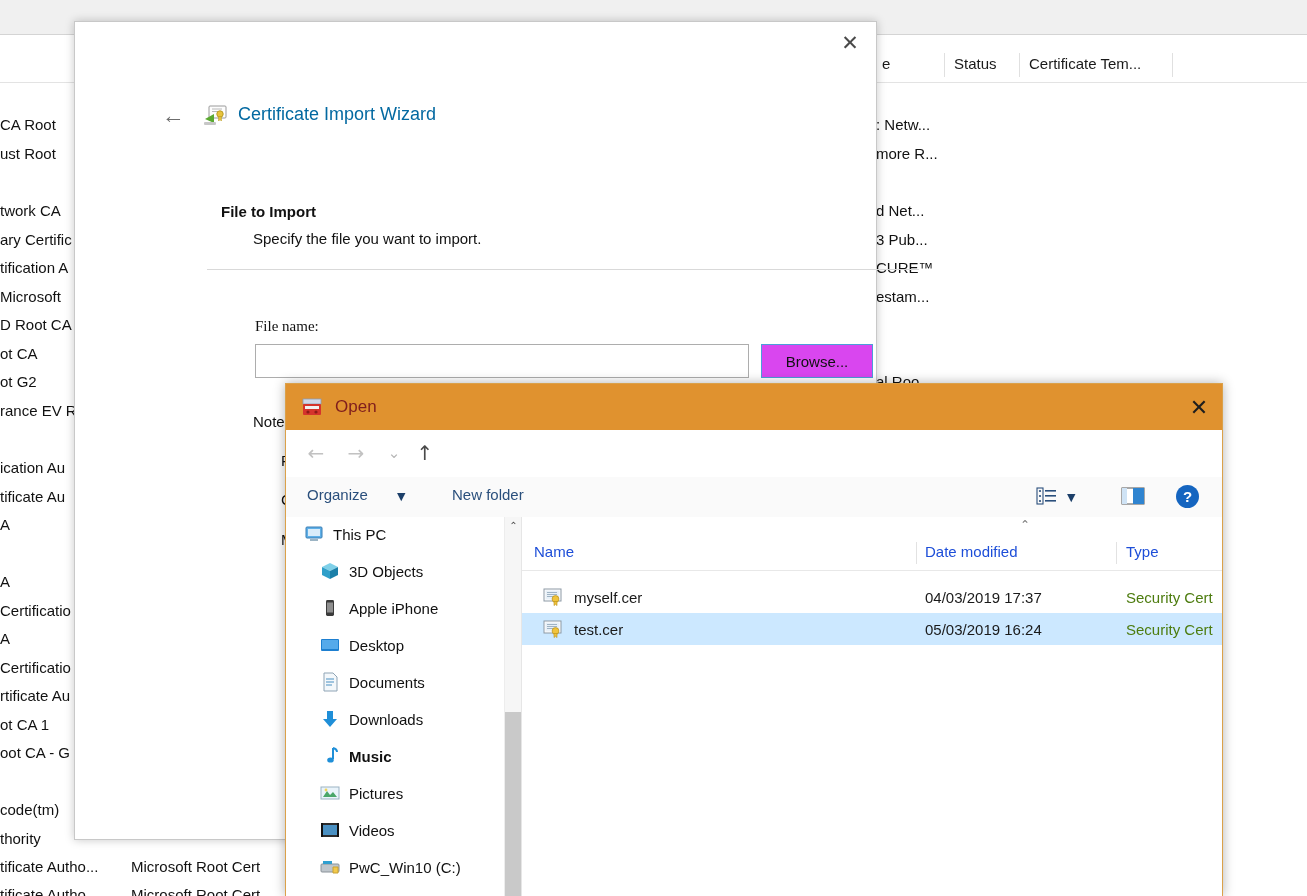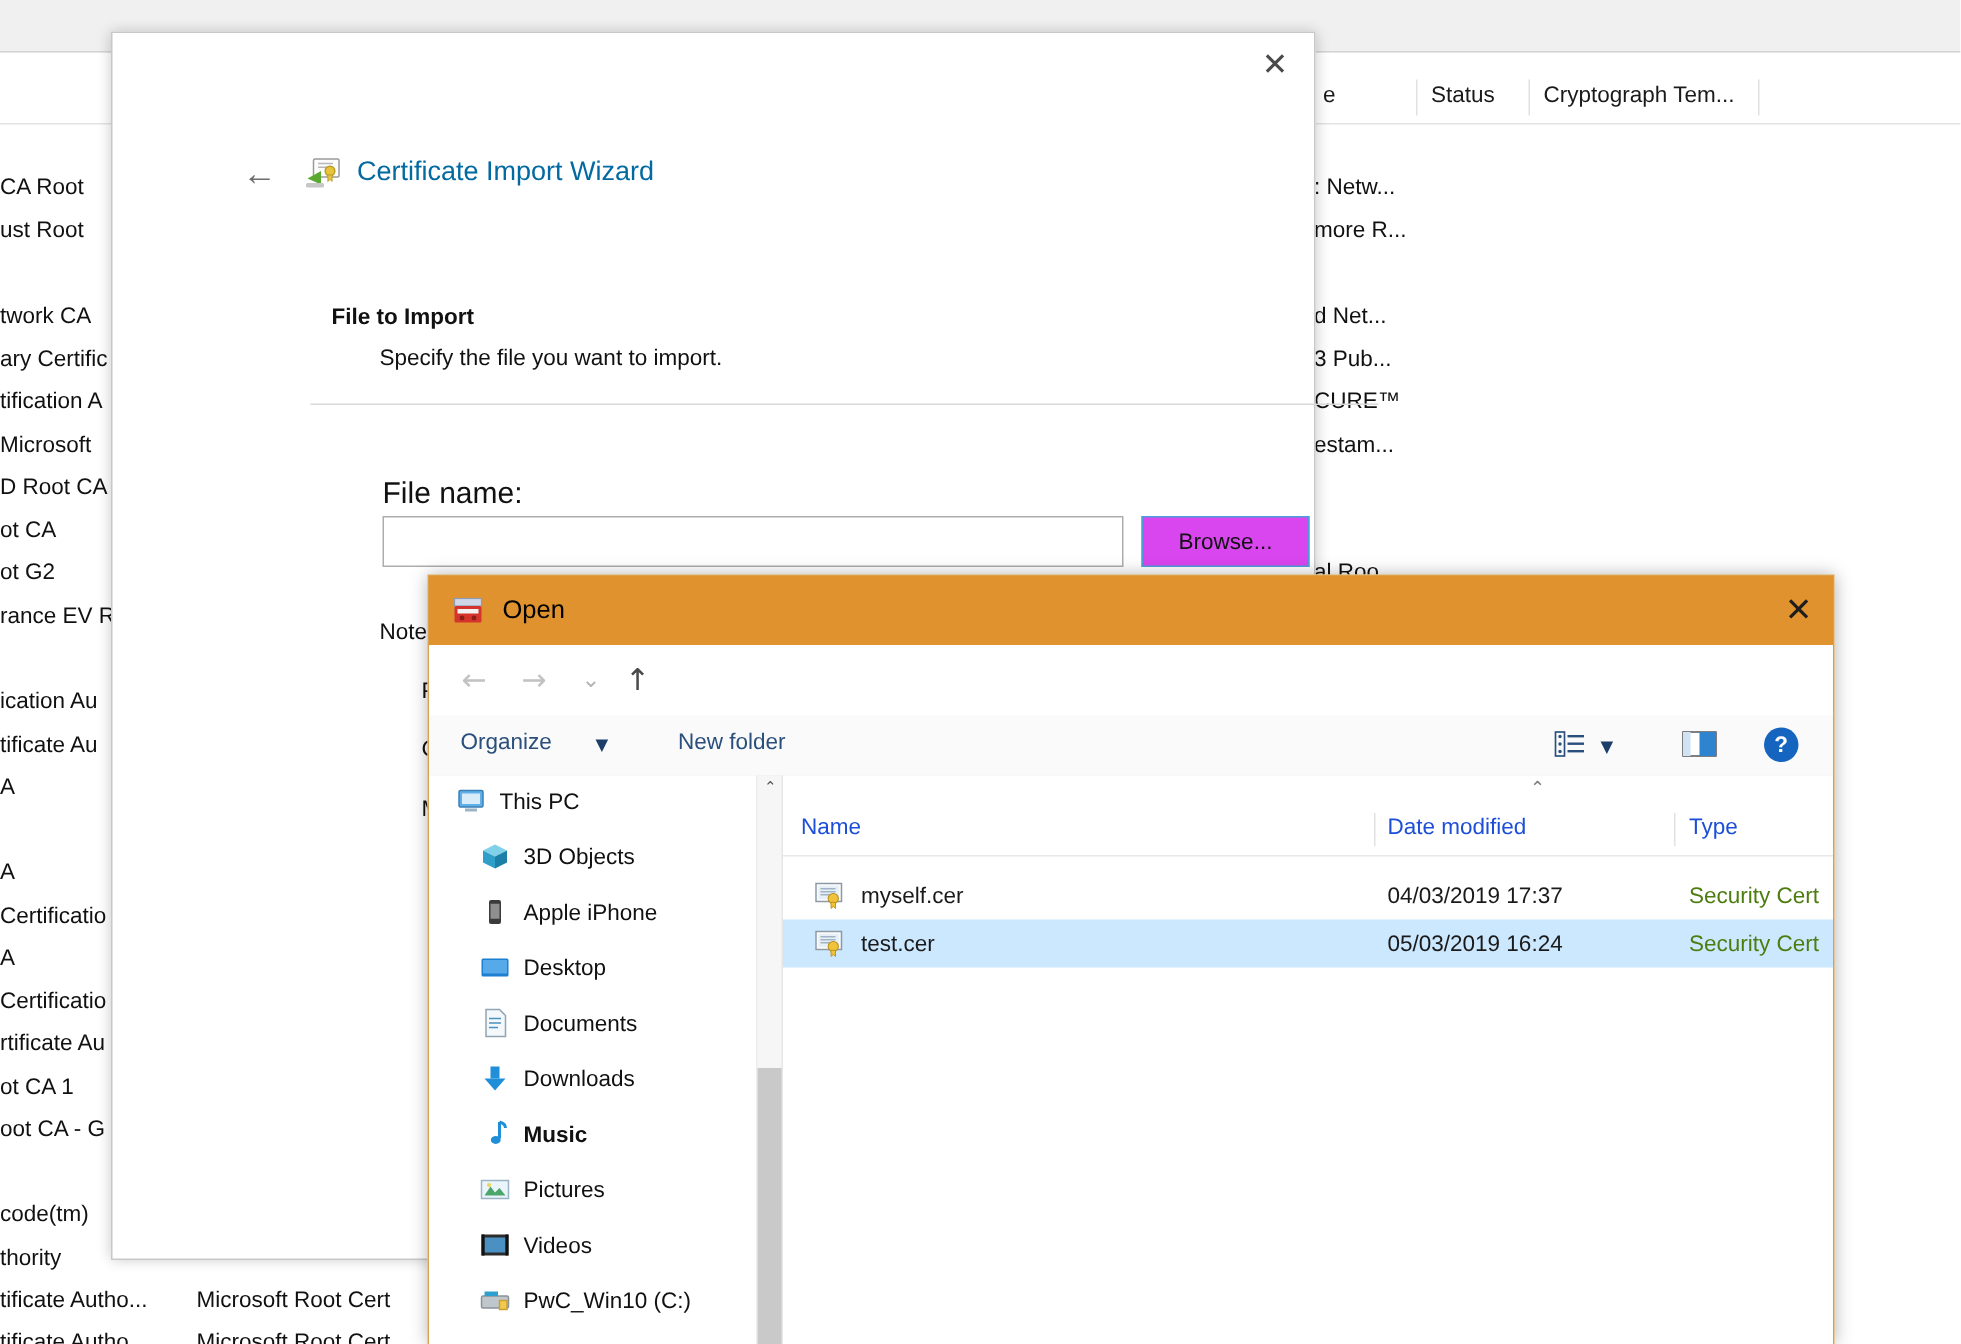--- a/index.html
+++ b/index.html
@@ -36,21 +36,21 @@
     position:absolute;left:84px;top:80px;width:28px;height:28px;
     font-size:23px;color:#6d6d6d;line-height:26px;text-align:center;
   }
   #wizard-appicon{position:absolute;left:128px;top:80px;width:25px;height:25px;}
   #wizard-title{position:absolute;left:163px;top:80px;font-size:18px;color:#0369a1;line-height:25px;}
 
   #wizard-heading{position:absolute;left:146px;top:181px;font-size:15px;font-weight:bold;color:#111;}
   #wizard-sub{position:absolute;left:178px;top:208px;font-size:15px;color:#111;}
   #wizard-rule{position:absolute;left:132px;top:247px;width:712px;height:1px;background:#d9d9d9;}
 
-  #filename-label{position:absolute;left:180px;top:296px;font-size:20px;color:#111;}
+  #filename-label{position:absolute;left:180px;top:296px;font-size:15px;color:#111;font-family:Liberation Serif, serif;}
   #filename-input{
     position:absolute;left:180px;top:322px;width:494px;height:34px;
     border:1px solid #adadad;background:#ffffff;box-sizing:border-box;
     font-family:"Liberation Sans",sans-serif;font-size:15px;padding:0 6px;color:#111;outline:none;
   }
   #browse-button{
     position:absolute;left:686px;top:322px;width:112px;height:34px;
     background:#d946ef;border:1px solid #4c9ed9;box-sizing:border-box;
     font-family:"Liberation Sans",sans-serif;font-size:15px;color:#111;
     display:flex;align-items:center;justify-content:center;
@@ -62,21 +62,21 @@
   #open-dialog{
     position:absolute;left:285px;top:383px;width:938px;height:513px;
     background:#ffffff;border:1px solid #dba14a;box-sizing:border-box;
     box-shadow:0 0 11px rgba(0,0,0,.3);
   }
   #open-title{
     position:absolute;left:0;top:0;width:936px;height:46px;background:#e0922f;
     display:flex;align-items:center;
   }
   #open-title-icon{width:22px;height:22px;margin-left:15px;position:relative;}
-  #open-title-text{margin-left:12px;font-size:17px;color:#000000;}
+  #open-title-text{margin-left:12px;font-size:17px;color:#7f1d1d;}
   #open-close{
     position:absolute;right:0;top:0;width:46px;height:46px;
     display:flex;align-items:center;justify-content:center;
     font-size:22px;color:#1d1d1d;font-family:"DejaVu Sans",sans-serif;
   }
 
   #open-navbar{position:absolute;left:0;top:46px;width:936px;height:47px;background:#ffffff;}
   .navbtn{position:absolute;top:10px;width:26px;height:26px;display:flex;align-items:center;justify-content:center;font-size:20px;font-family:"DejaVu Sans",sans-serif;}
   #addressbar{
     position:absolute;left:166px;top:54px;width:562px;height:30px;
@@ -133,21 +133,21 @@
 <body>
 
 <div id="bg-window">
   <div id="bg-toolbar-strip"></div>
 
   <div id="bg-header-row">
     <div class="bg-col-head" style="left:872px;width:72px;">e</div>
     <div class="bg-col-sep" style="left:944px;"></div>
     <div class="bg-col-head" style="left:944px;width:104px;">Status</div>
     <div class="bg-col-sep" style="left:1019px;"></div>
-    <div class="bg-col-head" style="left:1019px;width:174px;">Cryptograph Tem...</div>
+    <div class="bg-col-head" style="left:1019px;width:174px;">Certificate Tem...</div>
     <div class="bg-col-sep" style="left:1172px;"></div>
   </div>
 
   <div class="bg-left-col" style="top:116px">CA Root</div>
   <div class="bg-left-col" style="top:145px">ust Root</div>
   <div class="bg-left-col" style="top:202px">twork CA</div>
   <div class="bg-left-col" style="top:231px">ary Certific</div>
   <div class="bg-left-col" style="top:259px">tification A</div>
   <div class="bg-left-col" style="top:288px">Microsoft</div>
   <div class="bg-left-col" style="top:316px">D Root CA</div>

